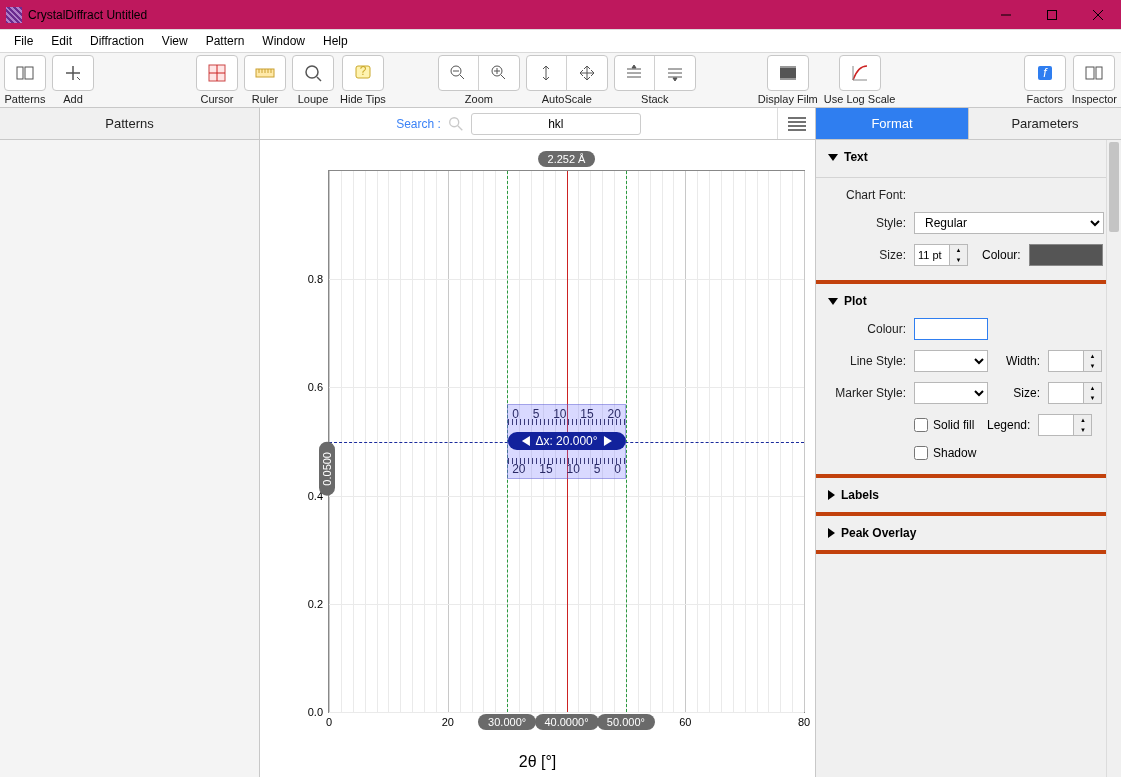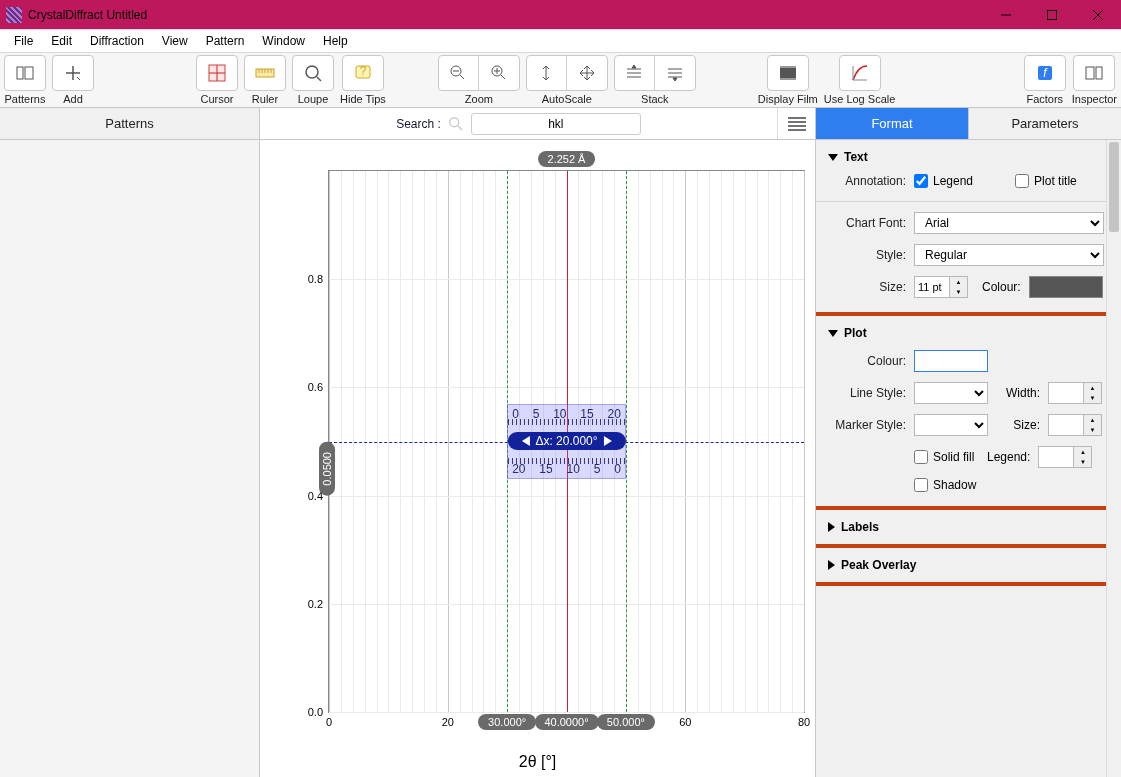--- a/index.html
+++ b/index.html
@@ -28,21 +28,21 @@
 .tbgroup .btn:last-child { border-right:none; }
 .tbgroup .lbl { font-size:11px; color:#222; margin-top:2px; }
 .tbsp { flex:0 0 8px; }
 .tbsp-big { flex:1; }
 .icn { width:20px; height:20px; display:inline-block; }
 
 
 .subhead { height:32px; display:flex; border-bottom:1px solid #c8c8c8; }
 .subhead .left { width:260px; border-right:1px solid #c8c8c8; display:flex; align-items:center; justify-content:center; font-size:13px; color:#222; background:#f0f0f0; }
 .subhead .mid { flex:1; display:flex; align-items:center; justify-content:center; gap:6px; background:#fff; }
-.subhead .mid .searchlbl { font-size:12px; color:#0f172a;text-align:center; }
+.subhead .mid .searchlbl { font-size:12px; color:#3b82f6;text-align:center; }
 .subhead .mid input { width:170px; height:22px; border:1px solid #ccc; border-radius:3px; padding:0 6px; text-align:center; }
 .subhead .mid .mag { width:18px; height:18px; opacity:.45; }
 .subhead .ham { width:38px; display:flex; align-items:center; justify-content:center; border-left:1px solid #dcdcdc; }
 .subhead .tabs { width:306px; display:flex; }
 .subhead .tab { flex:1; display:flex; align-items:center; justify-content:center; font-size:13px; border-left:1px solid #c8c8c8; cursor:pointer; }
 .subhead .tab.active { background:#2f7ef0; color:#fff; }
 .subhead .tab.inactive { background:#f0f0f0; color:#222; }
 
 
 .body { display:flex; height:calc(777px - 30px - 22px - 56px - 32px); }
@@ -428,36 +428,23 @@
   <div class="right-panel">
     <div class="scrolltrack">
         <div class="scrollthumb"></div>
       </div>
 
     <div class="section">
       <div class="sec-title">
           <span class="tri open"></span>
           <span>Text</span>
         </div>
-      <div class="form-row">
-        <span class="lab">Annotation:</span>
-        <label class="chk">
-            <input type="checkbox" checked="" style="">
-            <span>Legend</span>
-          </label>
-        <span style="flex:0 0 26px"></span>
-        <label class="chk">
-            <input type="checkbox" style="">
-            <span>Plot title</span>
-          </label>
-      </div>
       <div style="height:14px;border-bottom:1px solid #d4d4d4;margin:0 -12px 4px;"></div>
       <div class="form-row">
         <span class="lab">Chart Font:</span>
-        <select class="sel-wide"><option>Arial</option></select>
       </div>
       <div class="form-row">
         <span class="lab">Style:</span>
         <select class="sel-wide"><option>Regular</option></select>
       </div>
       <div class="form-row">
         <span class="lab">Size:</span>
         <div class="stepper">
             <input value="11 pt" style="">
             <div class="sbtns">

